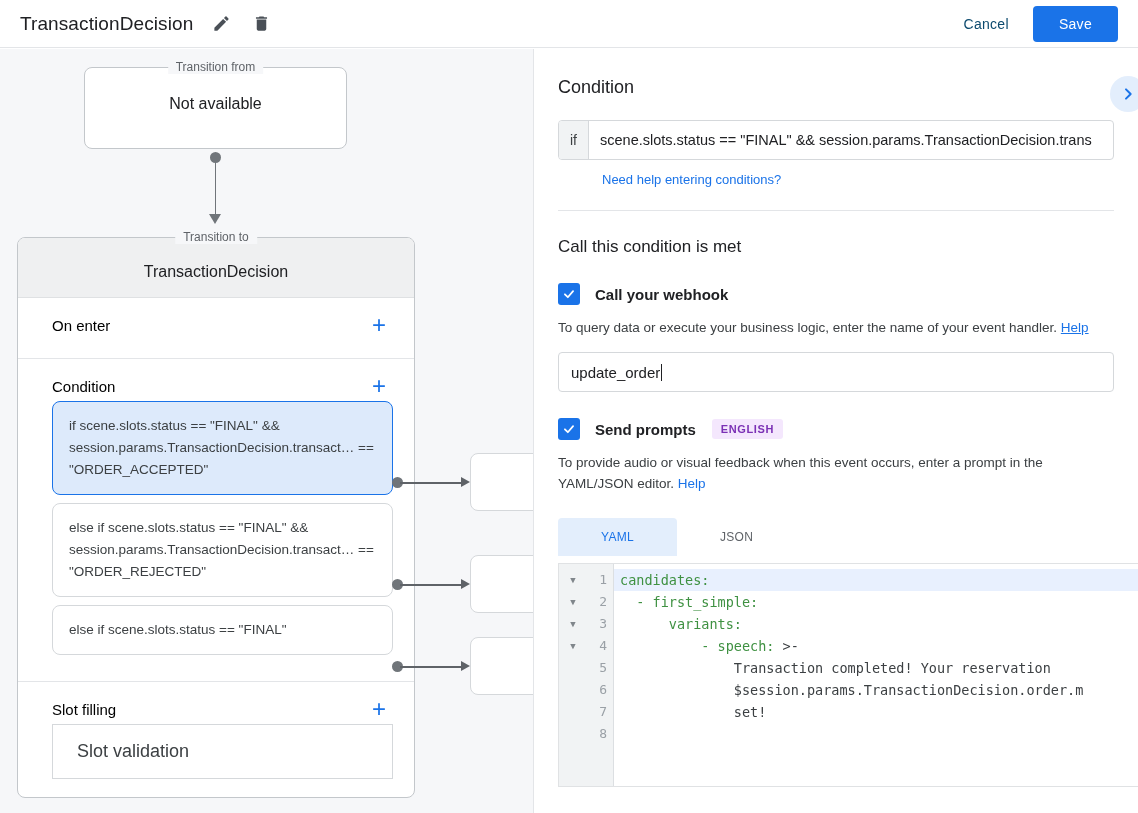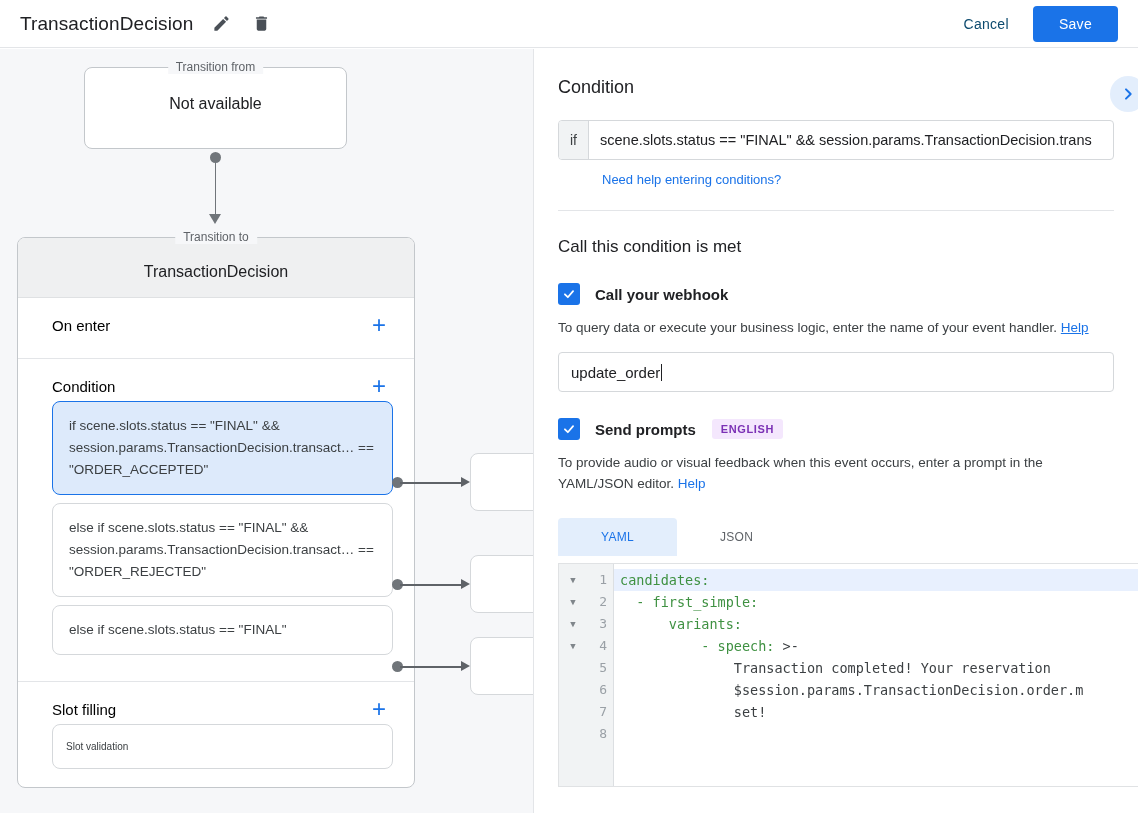--- a/index.html
+++ b/index.html
@@ -107,23 +107,23 @@
     margin: 0 21px 8px 34px;
     border: 1px solid #d5d8db; border-radius: 8px;
     background: #fff; padding: 13px 16px;
     font-size: 13.5px; color: #3c4043; line-height: 22px;
   }
   .cond-item.selected {
     background: #ddeafb; border: 1px solid #1a73e8;
   }
   .slot-item {
     margin: 0 21px 0 34px;
-    border: 1px solid #d5d8db; border-radius: 8px;
-    background: #fff; padding: 16px 13px;
-    font-size: 10px; color: #3c4043;
+    border: 1px solid #d5d8db; border-radius: 0;
+    background: #fff; padding: 16px 24px;
+    font-size: 18px; color: #3c4043;
   }
 
   
   .edge-dot {
     position: absolute; width: 11px; height: 11px; border-radius: 50%;
     background: #70757a;
   }
   .edge-line {
     position: absolute; height: 1.5px; background: #5f6368;
   }

